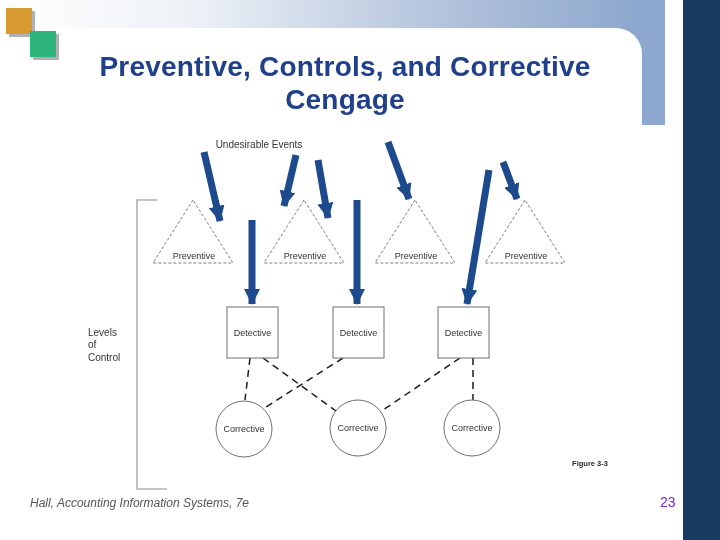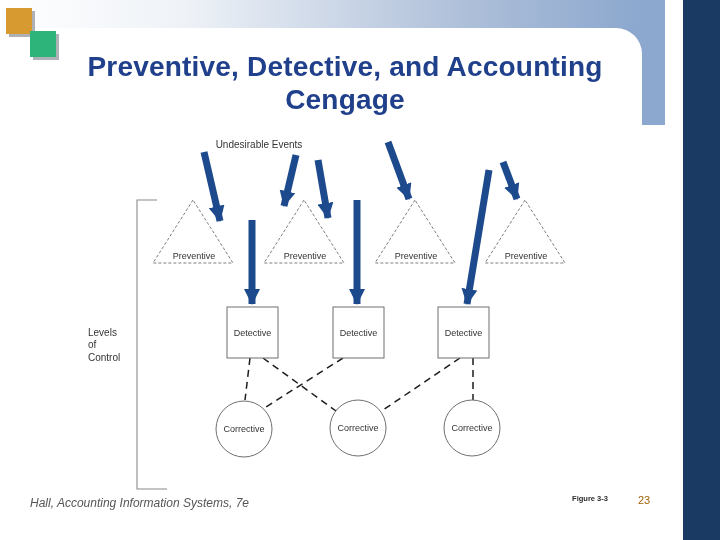--- a/index.html
+++ b/index.html
@@ -30,47 +30,47 @@
   
   .title{
     left:15px;top:50px;width:660px;
     text-align:center;
     color:#20408C;
     font-size:28px;font-weight:bold;line-height:33px;
     letter-spacing:0.2px;
   }
   
   .figure-caption{
-    left:558px;top:494px;width:64px;text-align:center;
+    left:558px;top:459px;width:64px;text-align:center;
     font-size:7.5px;font-weight:bold;color:#2b2b2b;
   }
   .footer{
     left:30px;top:497px;width:650px;
     font-size:12px;line-height:12.5px;color:#555555;white-space:nowrap;
   }
   .footer .l1{font-style:italic;}
   .page-number{
-    left:638px;top:494px;width:40px;
-    font-size:11px;color:#a16207;
+    left:660px;top:494px;width:40px;
+    font-size:14px;color:#6d28d9;
   }
   svg text{font-family:"Liberation Sans", sans-serif;}
 </style>
 </head>
 <body>
 
 <div class="abs top-band"></div>
 <div class="abs right-tab"></div>
 <div class="abs corner-steel"></div>
 <div class="abs corner-white"></div>
 <div class="abs navy-bar"></div>
 <div class="abs sq sq-orange"></div>
 <div class="abs sq sq-green"></div>
 
 <div class="abs title">
-  <div>Preventive, Detective, and Accounting</div>
+  <div>Preventive, Controls, and Corrective</div>
   <div>Cengage</div>
 </div>
 
 <svg id="diagram" class="abs" style="left:0;top:0" width="720" height="540" viewBox="0 0 720 540">
     <defs>
       <marker id="ah" markerUnits="userSpaceOnUse" markerWidth="18" markerHeight="16" refX="15" refY="8" orient="auto">
         <path d="M0,0 L16,8 L0,16 Z" fill="#1C4A8C"></path>
       </marker>
     </defs>
     <polyline points="157,200 137,200 137,489 167,489" fill="none" stroke="#8a8a8a" stroke-width="1.1"></polyline>

